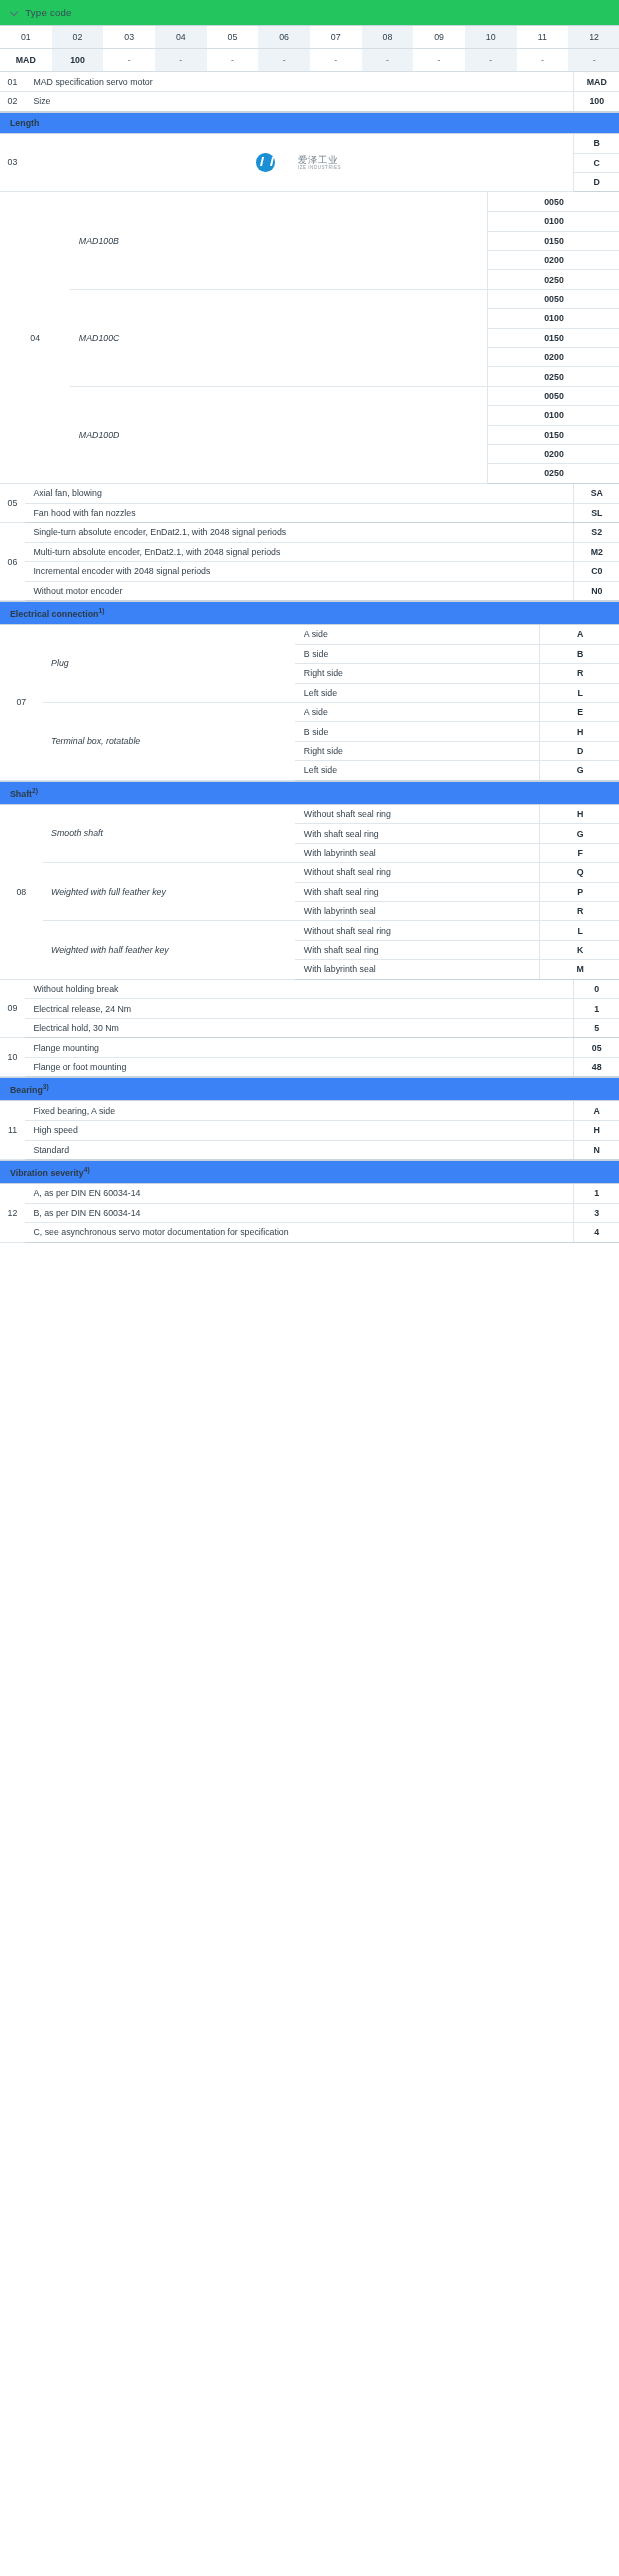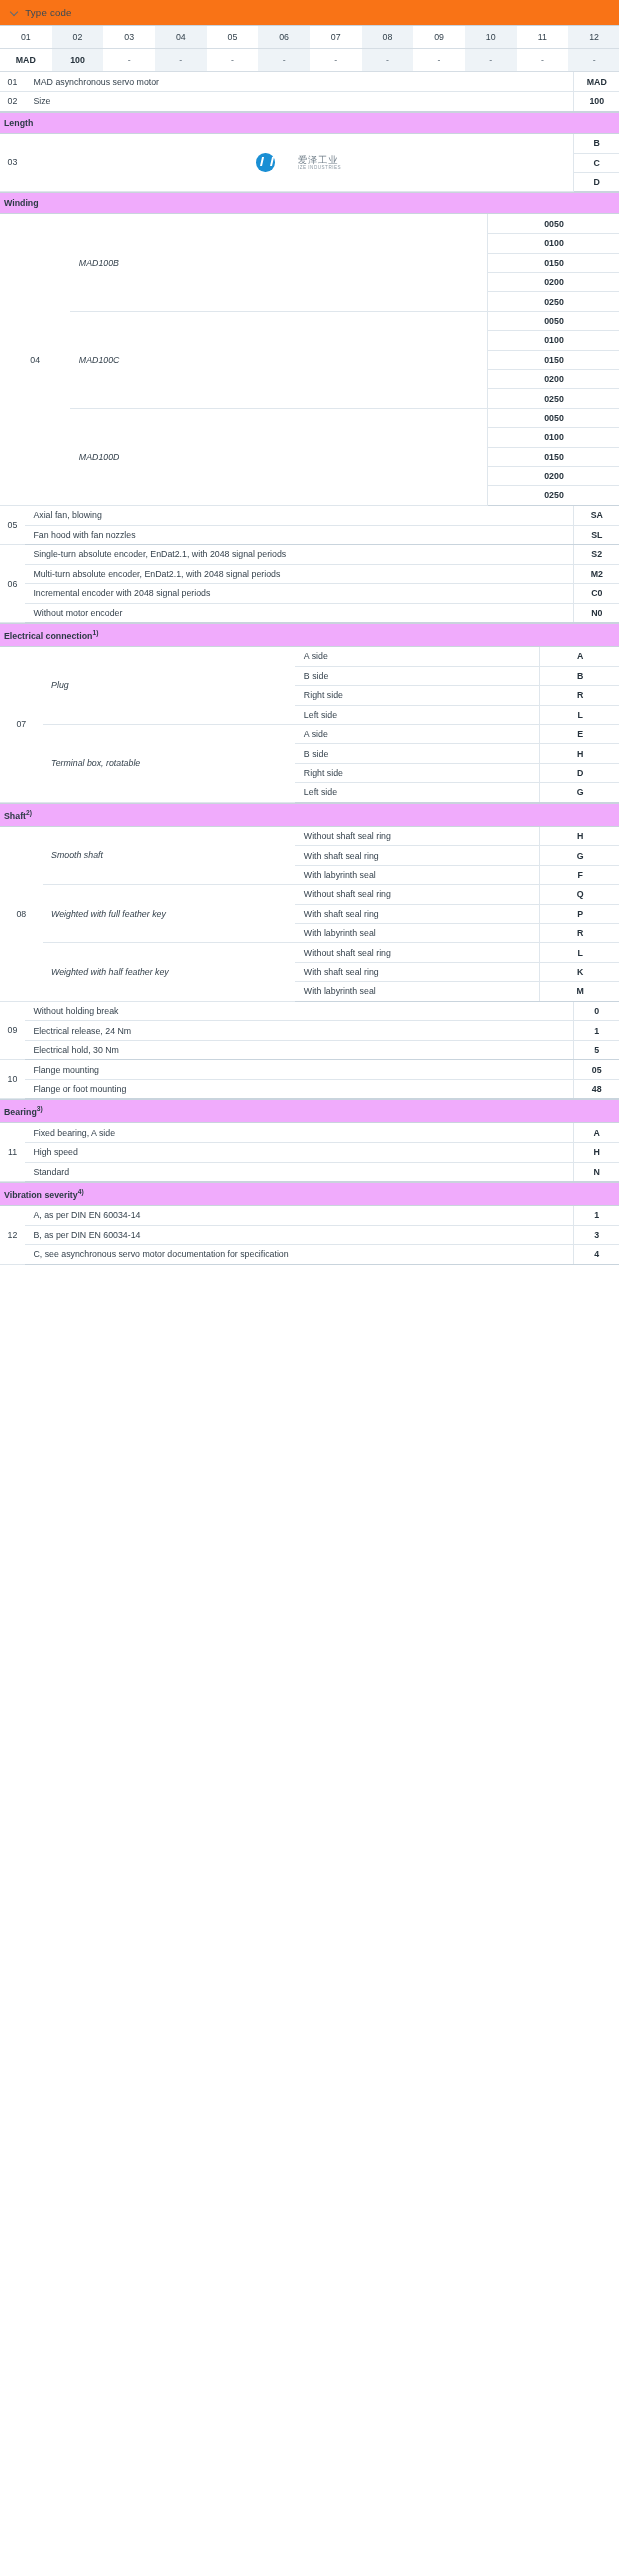--- a/index.html
+++ b/index.html
@@ -16,21 +16,21 @@
   }
   .page { width: 620px; position: relative; }
 
   
   .topbar {
     display: flex;
     align-items: center;
     gap: 5.9px;
     padding: 6.7px 8.4px 7.6px 10px;
     border-bottom: 0.8px solid #c9d4dd;
-    background: #f97316;
+    background: #22c55e;
   }
   .chev {
     width: 9.3px; height: 9.3px;
     display: inline-block;
     position: relative;
     flex: 0 0 auto;
   }
   .chev::before {
     content: "";
     position: absolute;
@@ -67,24 +67,24 @@
     font-weight: bold;
     color: #2a3views;
     color: #26323c;
     background: #ffffff;
   }
   .idx tr.row-vals td.alt { background: #eef3f7; }
   .idx tr.row-vals td.dash { font-weight: normal; color: #5d6b77; }
 
   
   .sec-head {
-    background: #f0abfc;
+    background: #3b82f6;
     border-top: 0.8px solid #c9d4dd;
     border-bottom: 0.8px solid #c9d4dd;
-    padding: 5px 10px 5px 4px;
+    padding: 5px 10px 5px 10px;
     font-weight: bold;
     font-size: 8.8px;
     color: #2c3a45;
   }
   .sec-head sup { font-size: 6.7px; font-weight: bold; }
 
   .rows { width: 100%; table-layout: fixed; }
   .rows td {
     border-bottom: 0.8px solid #dfe6ec;
     padding: 0 8.4px;
@@ -184,21 +184,21 @@
       <td class="dash">-</td>
       <td class="alt dash">-</td>
     </tr>
   </tbody>
     </table>
 
   <table class="rows">
     <tbody>
         <tr>
       <td class="num">01</td>
-      <td class="desc" colspan="2">MAD asynchronous servo motor</td>
+      <td class="desc" colspan="2">MAD specification servo motor</td>
       <td class="code">MAD</td>
     </tr>
     <tr class="last">
       <td class="num">02</td>
       <td class="desc" colspan="2">Size</td>
       <td class="code">100</td>
     </tr>
   </tbody>
     </table>
 
@@ -222,23 +222,20 @@
     </tr>
     <tr>
       <td class="code">C</td>
     </tr>
     <tr class="last">
       <td class="code">D</td>
     </tr>
   </tbody>
     </table>
 
-  <div class="sec-head">
-    <span>Winding</span>
-  </div>
   <table class="rows">
     <tbody>
         <tr>
       <td class="num" rowspan="15">04</td>
       <td class="grp" rowspan="5">MAD100B</td>
       <td class="code">0050</td>
     </tr>
     <tr>
           <td class="code">0100</td>
         </tr>

